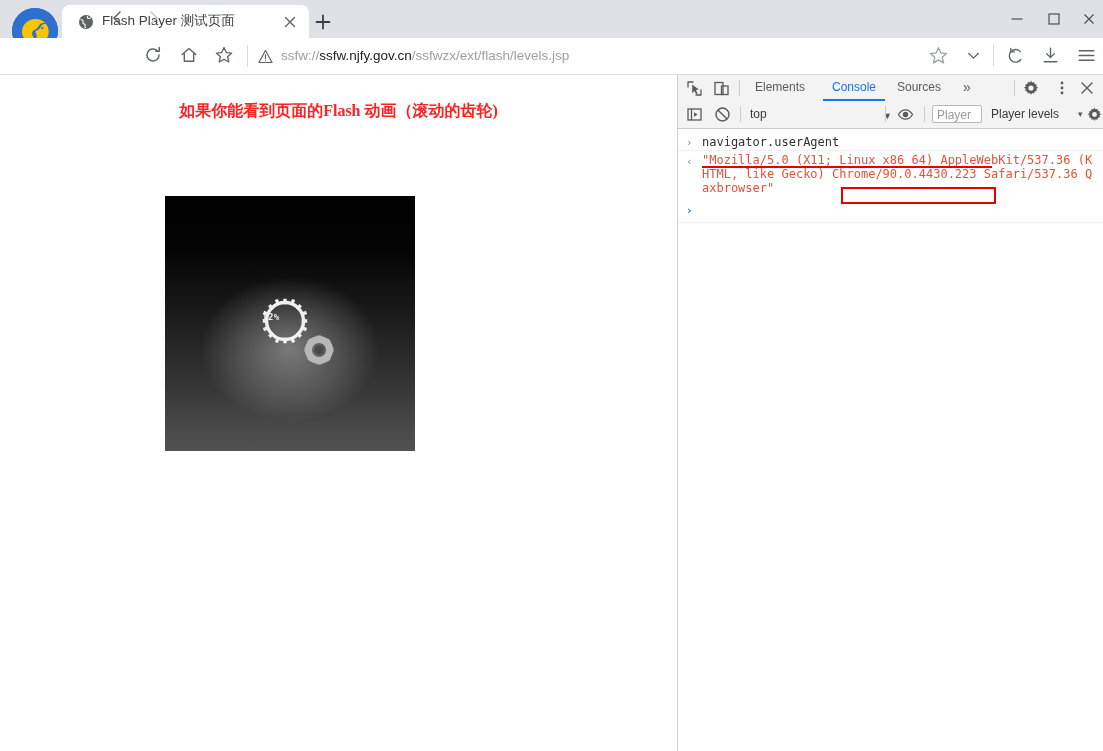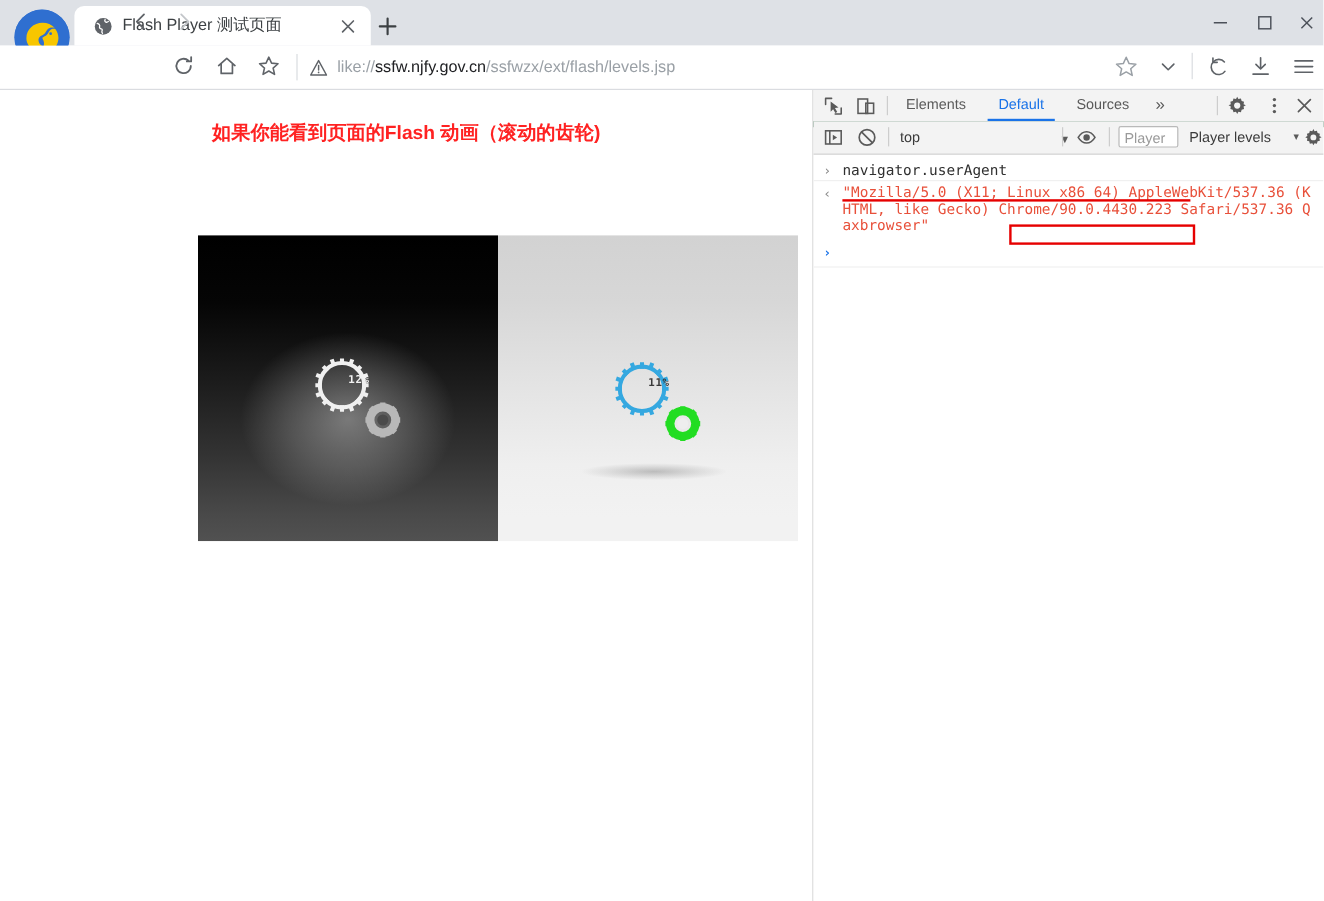--- a/index.html
+++ b/index.html
@@ -74,21 +74,21 @@
   }
 
   
   .viewport{
     position:absolute;left:0;top:75px;width:677px;height:676px;
     background:#ffffff;overflow:hidden;
   }
   .page-heading{
     position:absolute;left:0;top:26px;width:677px;text-align:center;
     color:#ff2222;font-size:16px;font-weight:bold;
-    font-family:Liberation Sans, sans-serif;
+    font-family:Liberation Serif, serif;
     white-space:nowrap;
   }
   .flash-box{
     position:absolute;left:165px;top:121px;width:500px;height:255px;
     overflow:hidden;
   }
   .flash-half{position:absolute;top:0;width:250px;height:255px;overflow:hidden;}
   .fh-left{left:0;background:linear-gradient(to bottom,#000000 0%,#050505 22%,#1c1c1c 48%,#333333 72%,#4a4a4a 92%,#515151 100%);}
   .fh-right{left:250px;background:linear-gradient(to bottom,#d2d2d2 0%,#d7d7d7 22%,#e4e4e4 50%,#efefef 75%,#f2f2f2 92%,#f2f2f2 100%);}
 
@@ -100,21 +100,21 @@
   .ground-shadow{
     position:absolute;left:70px;top:190px;width:120px;height:14px;
     background:radial-gradient(ellipse at 50% 50%, rgba(110,110,110,0.40) 0%, rgba(140,140,140,0.18) 45%, rgba(255,255,255,0) 72%);
   }
   .gear-wrap{position:absolute;}
   .gw-left{left:92px;top:97px;}
   .gw-right{left:92px;top:100px;}
   .pct{
     position:absolute;font-size:9px;font-weight:bold;letter-spacing:0.5px;
     font-family:"DejaVu Sans Mono","Liberation Mono",monospace;
-    text-align:right;width:46px;
+    text-align:left;width:46px;
   }
   .pct-left{left:5px;top:19px;color:#f2f2f2;}
   .pct-right{left:5px;top:19px;color:#3a3a3a;}
 
   
   .devtools{
     position:absolute;left:678px;top:75px;width:425px;height:676px;
     background:#ffffff;
     font-family:"Liberation Sans","DejaVu Sans",sans-serif;
   }
@@ -297,21 +297,21 @@
   <span class="nav-sep"></span>
 
   <div class="urlwrap">
     <span class="url-warn">
       <svg width="15" height="15" viewBox="0 0 16 16">
         <path d="M8 1.6L15 14.4H1z" fill="none" stroke="#5f6368" stroke-width="1.3" stroke-linejoin="round"></path>
         <path d="M8 6v4" stroke="#5f6368" stroke-width="1.3" stroke-linecap="round"></path>
         <circle cx="8" cy="12.1" r="0.75" fill="#5f6368"></circle>
       </svg>
     </span>
-    <span class="urltext"><span>like://</span><span class="host">ssfw.njfy.gov.cn</span><span>/ssfwzx/ext/flash/levels.jsp</span></span>
+    <span class="urltext"><span>ssfw://</span><span class="host">ssfw.njfy.gov.cn</span><span>/ssfwzx/ext/flash/levels.jsp</span></span>
   </div>
 
   <span class="tb-right tb-star">
     <svg width="21" height="21" viewBox="0 0 20 20">
       <path d="M10 2.6l2.3 5 5.4.5-4.1 3.6 1.2 5.3-4.8-2.8-4.8 2.8L6.4 11.7 2.3 8.1l5.4-.5z" stroke="#9aa0a6" stroke-width="1.2" fill="none" stroke-linejoin="round"></path>
     </svg>
   </span>
   <span class="tb-right tb-chev">
     <svg width="21" height="21" viewBox="0 0 20 20">
         <path d="M5.5 8l4.5 4.5L14.5 8" stroke="#5f6368" stroke-width="1.3" fill="none" stroke-linecap="round" stroke-linejoin="round"></path>
@@ -361,44 +361,20 @@
               <g stroke="#b8b8b8" stroke-width="4.4" stroke-linecap="butt">
                 <path d="M62 42.5v5M62 66.5v5M47.5 57h5M71.5 57h5"></path>
                 <path d="M51.7 46.7l3.5 3.5M68.8 63.8l3.5 3.5M72.3 46.7l-3.5 3.5M55.2 63.8l-3.5 3.5"></path>
               </g>
             </g>
           </svg>
           <div class="pct pct-left">12%</div>
         </div>
       </div>
 
-      <div class="flash-half fh-right">
-        <div class="ground-shadow"></div>
-        <div class="gear-wrap gw-right">
-          <svg width="95" height="85" viewBox="0 0 95 85">
-            <g fill="none" stroke="#35a8e0" stroke-width="3.4">
-              <circle cx="28" cy="28" r="18.5"></circle>
-              <g stroke-linecap="butt">
-                <path d="M28 5.8v5.4M28 44.8v5.4M5.8 28h5.4M44.8 28h5.4"></path>
-                <path d="M12.3 12.3l3.8 3.8M39.9 39.9l3.8 3.8M43.7 12.3l-3.8 3.8M16.1 39.9l-3.8 3.8"></path>
-                <path d="M19.4 6.5l1.9 5M34.7 44.5l1.9 5M6.5 36.6l5-1.9M44.5 21.3l5-1.9M36.6 6.5l-1.9 5M21.3 44.5l-1.9 5M6.5 19.4l5 1.9M44.5 34.7l5 1.9"></path>
-              </g>
-            </g>
-            <g>
-              <circle cx="62" cy="57" r="10.5" fill="none" stroke="#22dd22" stroke-width="7"></circle>
-              <circle cx="62" cy="57" r="4.6" fill="#eeeeee"></circle>
-              <g stroke="#22dd22" stroke-width="4.4" stroke-linecap="butt">
-                <path d="M62 42.5v5M62 66.5v5M47.5 57h5M71.5 57h5"></path>
-                <path d="M51.7 46.7l3.5 3.5M68.8 63.8l3.5 3.5M72.3 46.7l-3.5 3.5M55.2 63.8l-3.5 3.5"></path>
-              </g>
-            </g>
-          </svg>
-          <div class="pct pct-right">11%</div>
-        </div>
-      </div>
 
     </div>
   </div>
 
   <div class="dt-split"></div>
 
   <div class="devtools">
 
     <div class="dt-tabbar">
       <span class="dt-icon dt-inspect">
@@ -409,21 +385,21 @@
       </span>
       <span class="dt-icon dt-device">
         <svg width="17" height="17" viewBox="0 0 17 17">
           <rect x="2" y="2.5" width="8" height="12" fill="none" stroke="#5a5a5a" stroke-width="1.3"></rect>
           <rect x="8.5" y="6" width="6.5" height="8.5" fill="none" stroke="#5a5a5a" stroke-width="1.3"></rect>
         </svg>
       </span>
       <span class="dt-vsep dt-vsep-1"></span>
 
       <span class="dt-tab dt-tab-elements">Elements</span>
-      <span class="dt-tab dt-tab-console active">Default</span>
+      <span class="dt-tab dt-tab-console active">Console</span>
       <span class="dt-tab dt-tab-sources">Sources</span>
       <span class="dt-tab dt-tab-more">»</span>
 
       <span class="dt-vsep dt-vsep-2"></span>
       <span class="dt-icon dt-gear">
         <svg width="18" height="18" viewBox="0 0 18 18">
           <path d="M9 1.6l1 1.9 2.1-.4.6 2 2 .6-.4 2.1 1.9 1-1.9 1 .4 2.1-2 .6-.6 2-2.1-.4-1 1.9-1-1.9-2.1.4-.6-2-2-.6.4-2.1-1.9-1 1.9-1-.4-2.1 2-.6.6-2 2.1.4z" fill="#5a5a5a"></path>
           <circle cx="9" cy="9" r="2.6" fill="#f3f3f3"></circle>
         </svg>
       </span>

